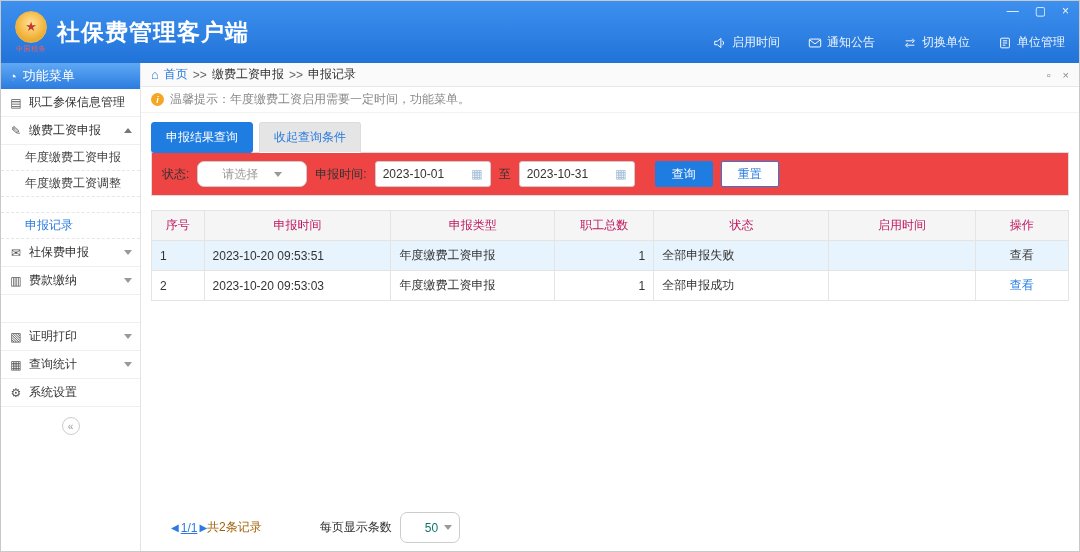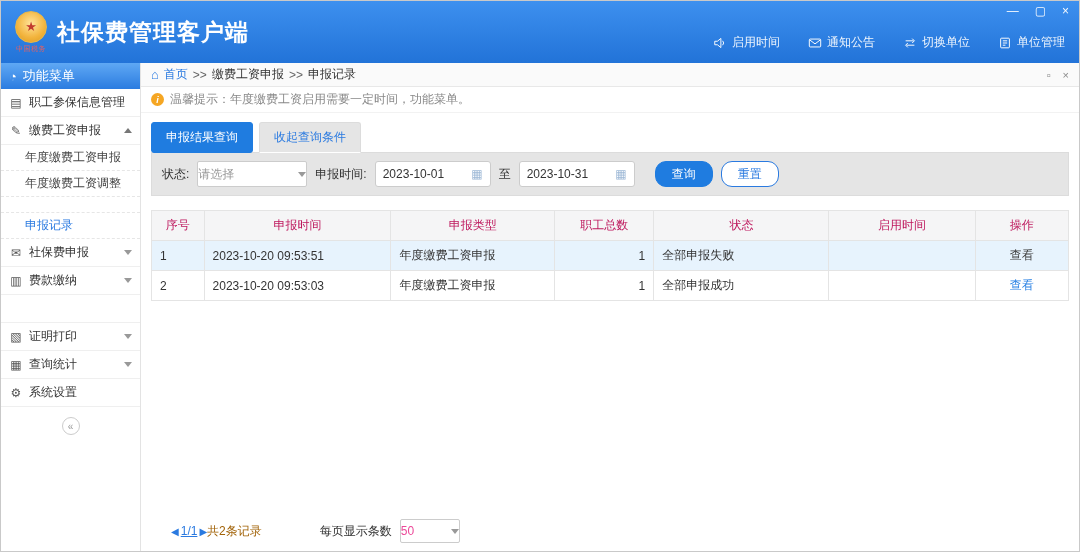--- a/index.html
+++ b/index.html
@@ -49,47 +49,47 @@
   .panel-controls span { cursor:pointer; }
 
   .notice-bar { height:26px; flex-shrink:0; display:flex; align-items:center; gap:6px; padding:0 10px; border-bottom:1px solid #f2f2f2; color:#888; }
   .info-icon { width:13px; height:13px; flex-shrink:0; border-radius:50%; background:#f5a623; color:#fff; font-size:9px; font-weight:bold; font-style:italic; display:flex; align-items:center; justify-content:center; }
 
   .tabs { display:flex; gap:6px; padding:9px 10px 0; position:relative; z-index:2; margin-bottom:-1px; }
   .tab { padding:6px 14px; font-size:12px; cursor:pointer; }
   .tab.active { background:#1f7ce0; color:#fff; border-radius:3px; border:1px solid #1f7ce0; }
   .tab.plain { background:#e5e5e5; color:#2a7ae0; border:1px solid #dcdcdc; border-bottom:1px solid #fff; border-radius:3px 3px 0 0; }
 
-  .filter-panel { margin:0 10px; border:1px solid #dcdcdc; padding:8px 10px; display:flex; align-items:center; gap:8px; position:relative; z-index:1; background:#e5e5e5; }
+  .filter-panel { margin:0 10px; border:1px solid #dcdcdc; padding:8px 10px; display:flex; align-items:center; gap:8px; position:relative; z-index:1; background:#ef4444; }
   .flabel { color:#333; }
-  .select-box { height:26px; border:1px solid #ccc; border-radius:2px; background:#fff; display:flex; align-items:center; justify-content:space-between; padding:0 0; cursor:pointer; }
+  .select-box { height:26px; border:1px solid #ccc; border-radius:7px; background:#fff; display:flex; align-items:center; justify-content:space-between; padding:0 24px; cursor:pointer; }
   .select-box.status { width:110px; color:#9a9a9a; }
   .caret { width:0; height:0; border-left:4px solid transparent; border-right:4px solid transparent; border-top:5px solid #999; margin-left:6px; }
   .date-input { width:116px; height:26px; border:1px solid #ccc; border-radius:3px; background:#fff; display:flex; align-items:center; justify-content:space-between; padding:0 7px; color:#333; cursor:text; }
   .cal-icon { color:#9db8d6; font-size:12px; }
-  .btn { height:26px; padding:0 16px; border-radius:11px; font-size:12px; cursor:pointer; display:inline-flex; align-items:center; }
+  .btn { height:26px; padding:0 16px; border-radius:2px; font-size:12px; cursor:pointer; display:inline-flex; align-items:center; }
   .btn.primary { background:#1f7ce0; color:#fff; border:1px solid #1f7ce0; margin-left:12px; }
   .btn.outline { background:#fff; color:#2a7ae0; border:1px solid #2a7ae0; }
 
   table.records { margin:14px 10px 0; border-collapse:collapse; font-size:12px; }
   .records th, .records td { border:1px solid #e4e4e4; height:30px; padding:0 8px; }
   .records th { background:#f5f5f6; font-weight:normal; text-align:center; color:#be185d; }
   .records td { text-align:left; color:#333; }
   .records td.center { text-align:center; }
   .records td.right { text-align:right; }
   tr.highlight td { background:#e7f3fd; }
   .action-link { color:#2a82e4; cursor:pointer; }
   tr.highlight .action-link { color:#3d3d3d; }
 
   .footer { position:absolute; left:30px; bottom:8px; display:flex; align-items:center; }
   .pg-arrow { color:#2a7ae0; font-size:10px; cursor:pointer; }
   .pg-num { color:#2a7ae0; margin:0 2px;text-decoration:underline; }
   .pg-total { color:#a16207; }
   .per-page-label { margin-left:58px; color:#333; }
-  .per-page-select { width:60px; height:24px; margin-left:8px; color:#ec4899; }
+  .per-page-select { width:60px; height:31px; margin-left:8px; color:#0f766e; }
 </style>
 </head>
 <body>
 
 <div class="window">
 
   <div class="app-header">
     <div class="win-controls">
       <span>—</span>
       <span>▢</span>

